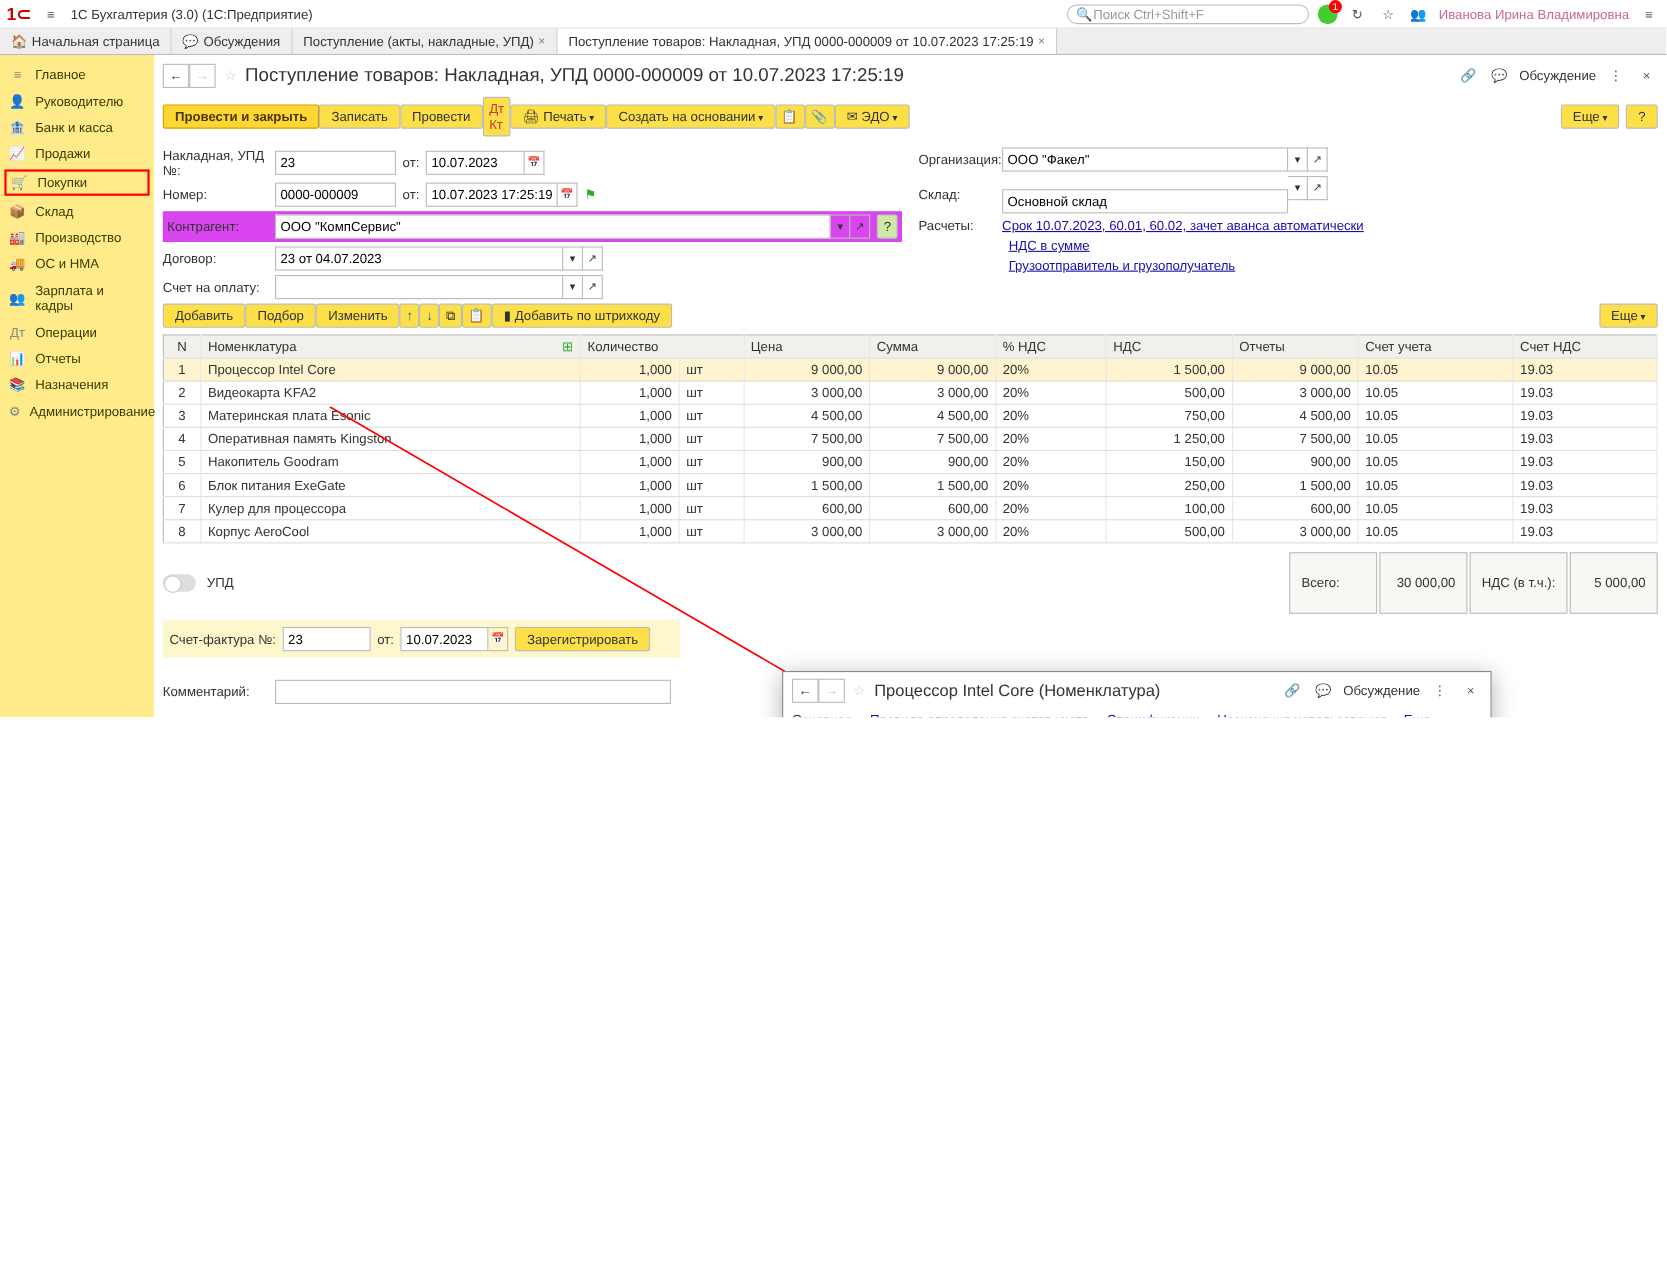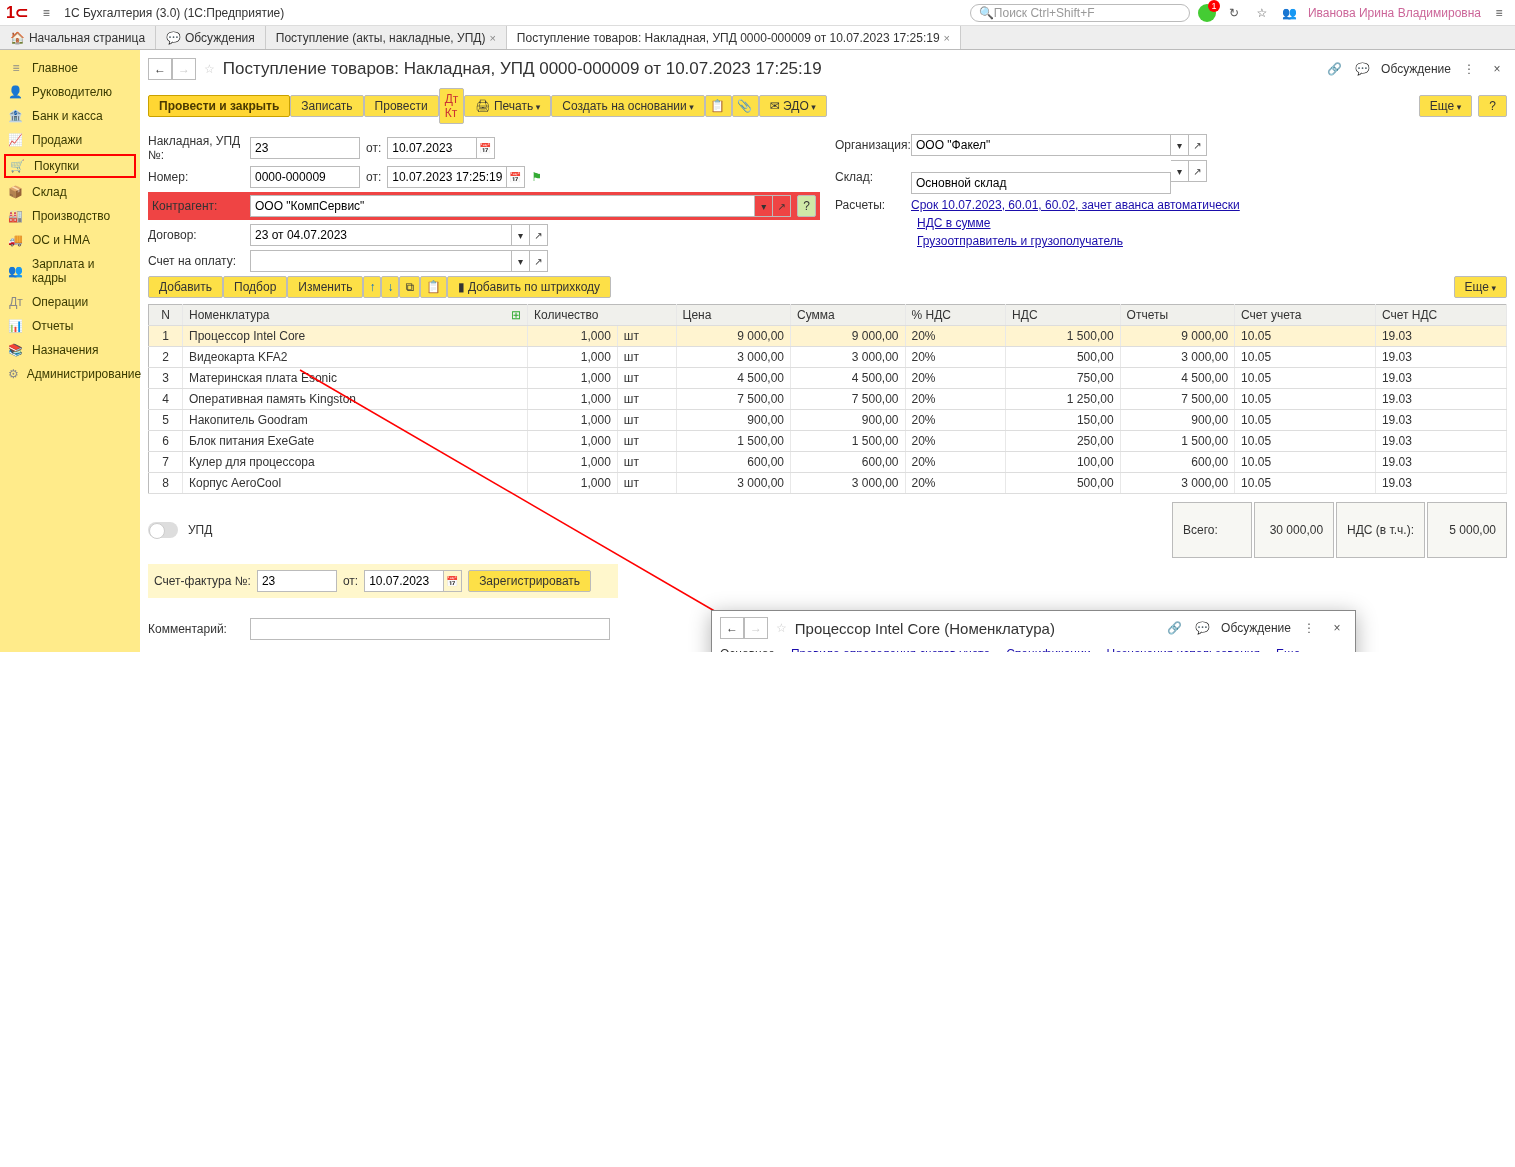--- a/index.html
+++ b/index.html
@@ -44,21 +44,21 @@
 .btn.small { padding:3px 5px; }
 .rightdoc { margin-left:auto; display:flex; gap:6px;}
 
 .form-row { display:flex; align-items:center; gap:6px; margin:4px 0; }
 .form-row .lbl { width:96px; }
 .input { border:var(--border); height:22px; padding:0 4px; font-size:12px; }
 .ipick { display:flex; }
 .ipick .pb { border:var(--border); border-left:none; width:18px; height:22px; display:flex; align-items:center; justify-content:center; font-size:10px; cursor:pointer;}
 .two-col { display:flex; gap:15px; }
 .col { flex:1; }
-.kontr { display:flex; align-items:center; background:#ef4444; padding:3px 4px; gap:6px;}
+.kontr { display:flex; align-items:center; background:#d946ef; padding:3px 4px; gap:6px;}
 .link { color:#1a0dab; text-decoration:underline; cursor:pointer; }
 .chk { width:14px; height:14px; border:var(--border);}
 
 .tbl { border:var(--border); width:100%; border-collapse:collapse; margin-top:4px;}
 .tbl th,.tbl td { border-bottom:1px solid #ddd; border-right:1px solid #e8e8e8; padding:3px 6px; font-size:12px; text-align:left;}
 .tbl th { background:#f0f0ec; font-weight:normal; }
 .tbl tr.sel td { background:#fff4d0; }
 .tbl td.num { text-align:right; }
 .tbl td.ctr { text-align:center; }
 .tbl .nhead { text-align:center; width:34px;}

